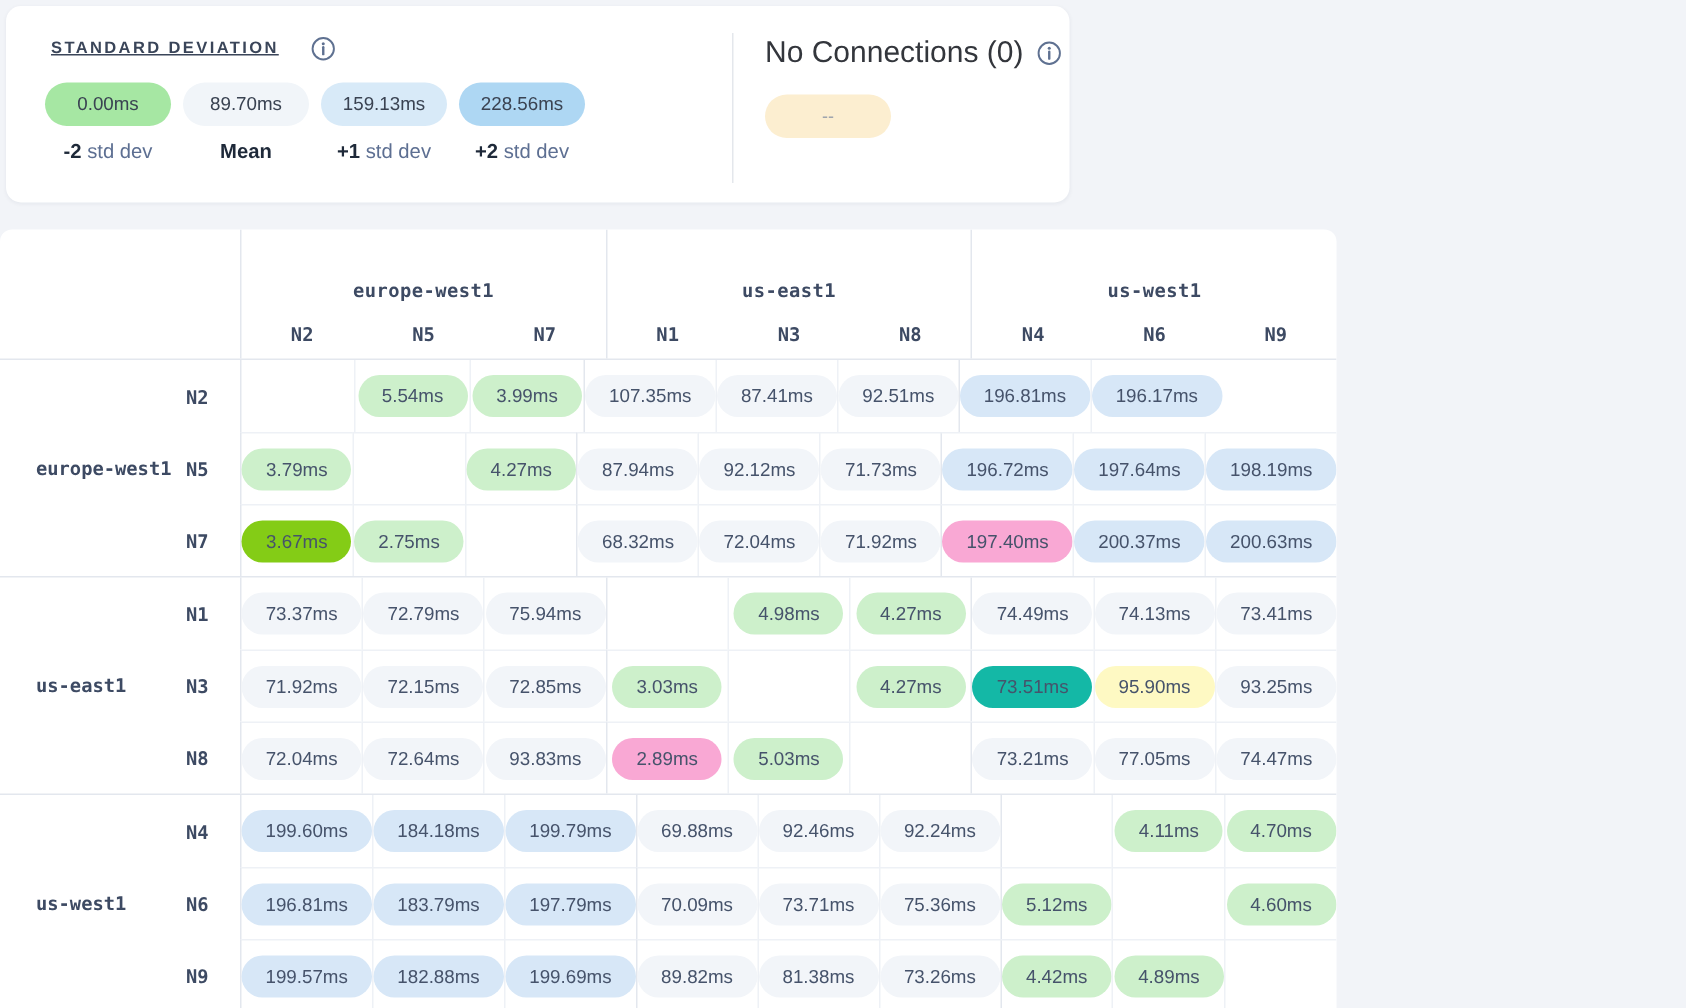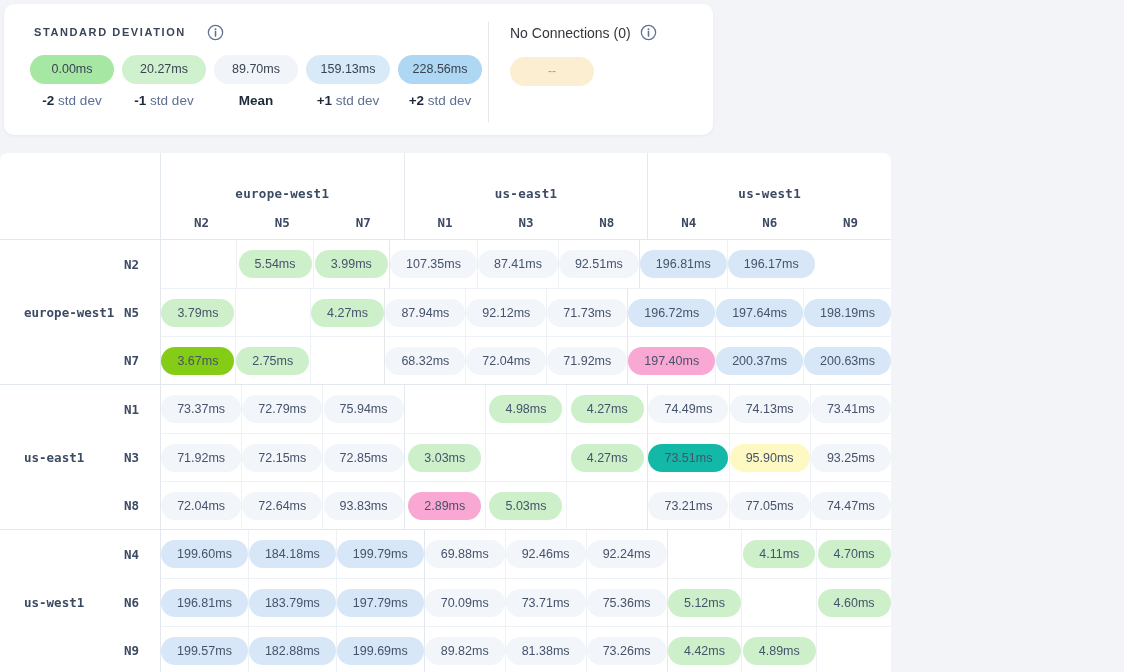--- a/index.html
+++ b/index.html
@@ -12,38 +12,38 @@
   }
   .mono { font-family:"DejaVu Sans Mono","Liberation Mono",monospace; }
 
   
   .card {
     position:absolute; left:4px; top:4px; width:709px; height:131px;
     background:#ffffff; border-radius:10px;
     box-shadow:0 1px 3px rgba(25,35,60,.06);
   }
   .legend-section { position:absolute; left:26px; top:18px; }
-  .legend-title-row { display:flex; align-items:center; gap:21px; height:20px; margin-left:4px; }
+  .legend-title-row { display:flex; align-items:center; gap:21px; height:20px; margin-left:4px;text-decoration:underline; }
   .legend-title { font-size:11px; font-weight:bold; letter-spacing:1.6px; color:#3a4559; }
   .info-icon { display:inline-flex; cursor:pointer; }
   .stops { display:flex; margin-top:13px; }
   .stop { display:flex; flex-direction:column; align-items:center; margin-right:8px; }
   .legend-pill {
     height:29px; line-height:29px; min-width:84px; padding:0 12px;
     border-radius:15px; font-size:12.5px; color:#3a4352; text-align:center;
   }
   .stop-label { margin-top:9px; font-size:13.5px; color:#5d6f92; }
   .stop-label b { color:#1e2939; }
   .stop-label.mean-label { color:#1e2939; font-weight:bold; }
 
   .card-divider { position:absolute; left:484px; top:18px; width:1px; height:100px; background:#e4e7ec; }
 
   .noconn-section { position:absolute; left:506px; top:20px; }
   .noconn-title-row { display:flex; align-items:center; gap:9px; }
-  .noconn-title { font-size:14px; color:#33363c; }
+  .noconn-title { font-size:20px; color:#33363c; }
   .noconn-pill {
     margin-top:16px; width:84px; height:29px; line-height:29px;
     border-radius:15px; text-align:center; font-size:12px; color:#99a0ab;
   }
 
   
   .matrix {
     position:absolute; left:0; top:153px; width:891px; height:519px;
     background:#ffffff; border-radius:8px 8px 0 0; overflow:hidden;
   }
@@ -93,24 +93,20 @@
           <path d="M8 7.1 L8 11.4" stroke="#5f7191" stroke-width="1.5" stroke-linecap="round"></path>
         </svg>
       </span>
     </div>
     <div class="stops" id="legend-stops">
         <div class="stop">
           <div class="legend-pill" style="background: rgb(166, 231, 163);">0.00ms</div>
           <div class="stop-label"><b>-2</b> std dev</div>
         </div>
         <div class="stop">
-          <div class="legend-pill" style="background: rgb(208, 241, 205);">20.27ms</div>
-          <div class="stop-label"><b>-1</b> std dev</div>
-        </div>
-        <div class="stop">
           <div class="legend-pill" style="background: rgb(241, 245, 249);">89.70ms</div>
           <div class="stop-label mean-label">Mean</div>
         </div>
         <div class="stop">
           <div class="legend-pill" style="background: rgb(216, 234, 248);">159.13ms</div>
           <div class="stop-label"><b>+1</b> std dev</div>
         </div>
         <div class="stop">
           <div class="legend-pill" style="background: rgb(174, 215, 243);">228.56ms</div>
           <div class="stop-label"><b>+2</b> std dev</div>

